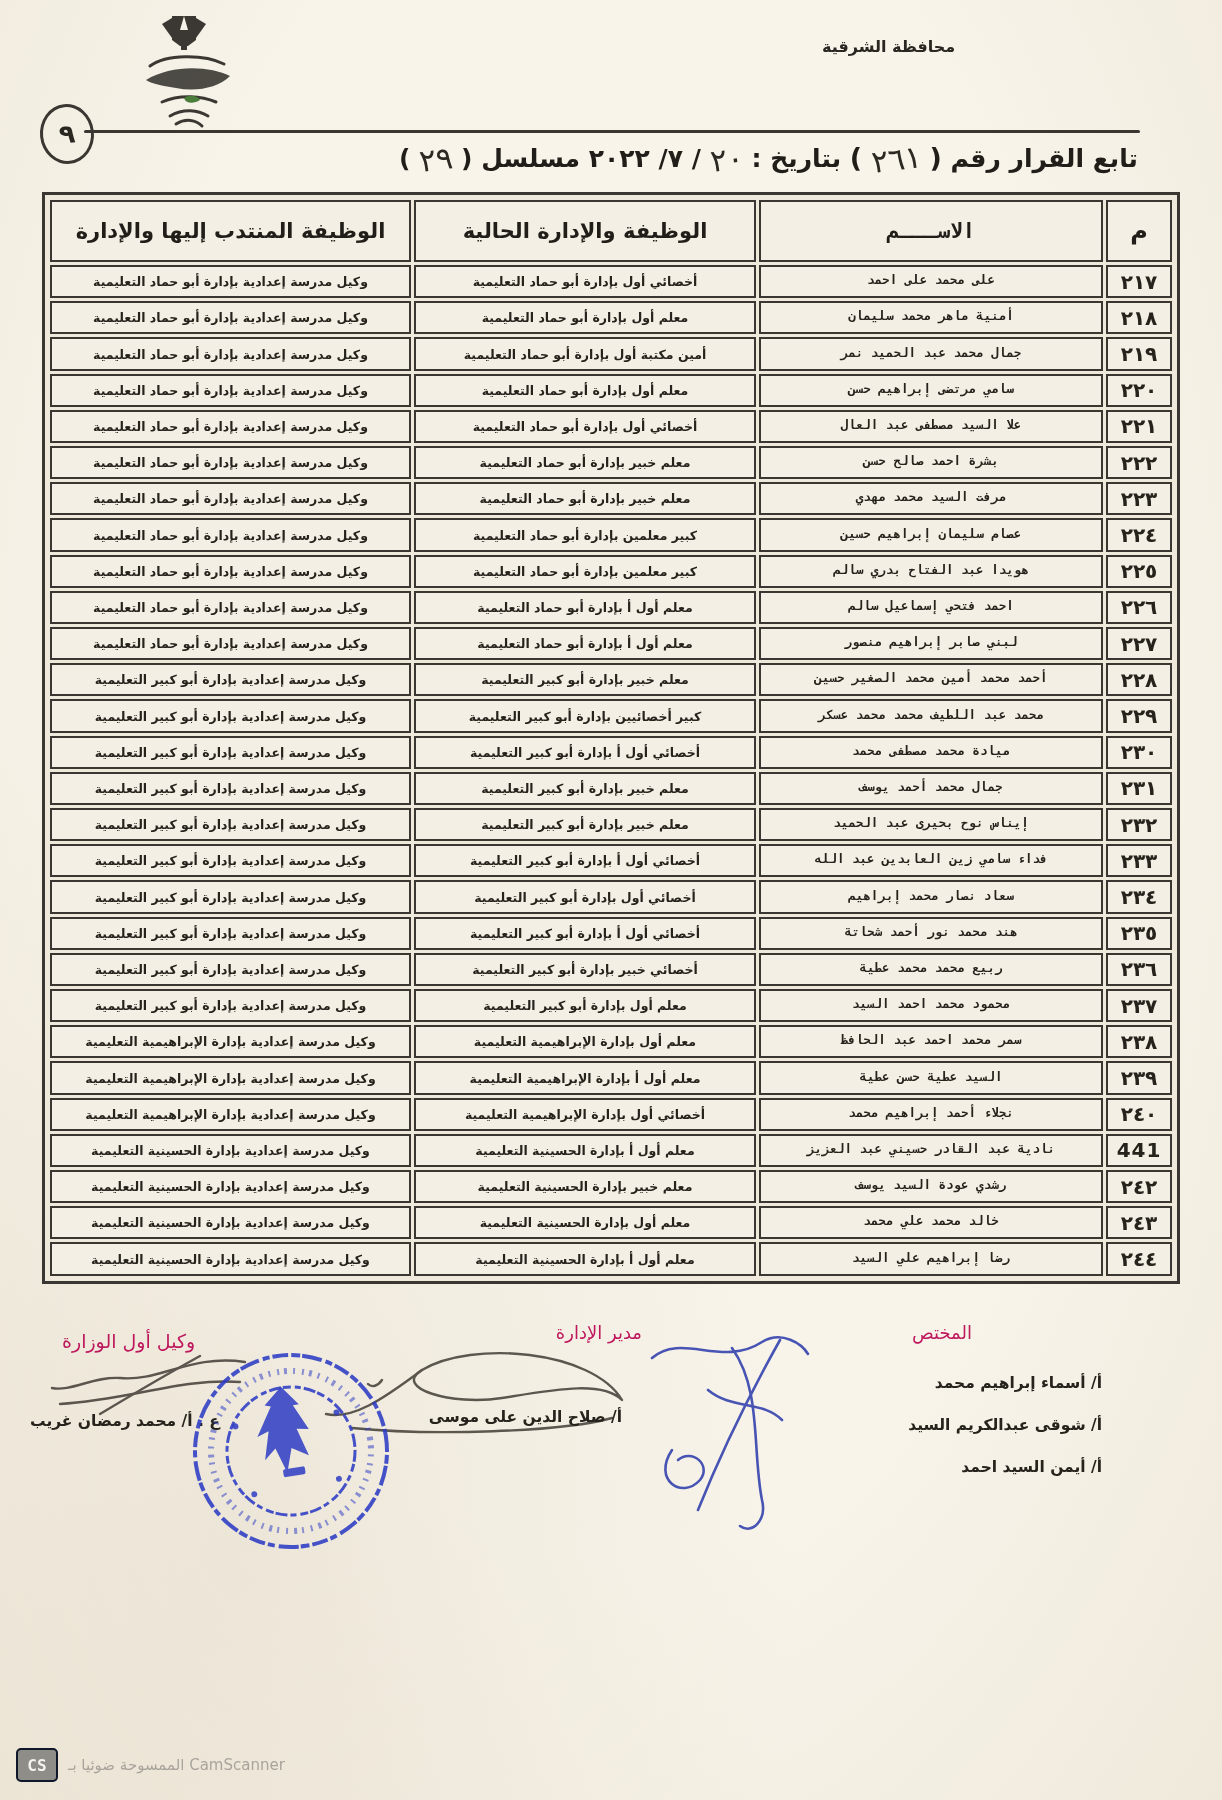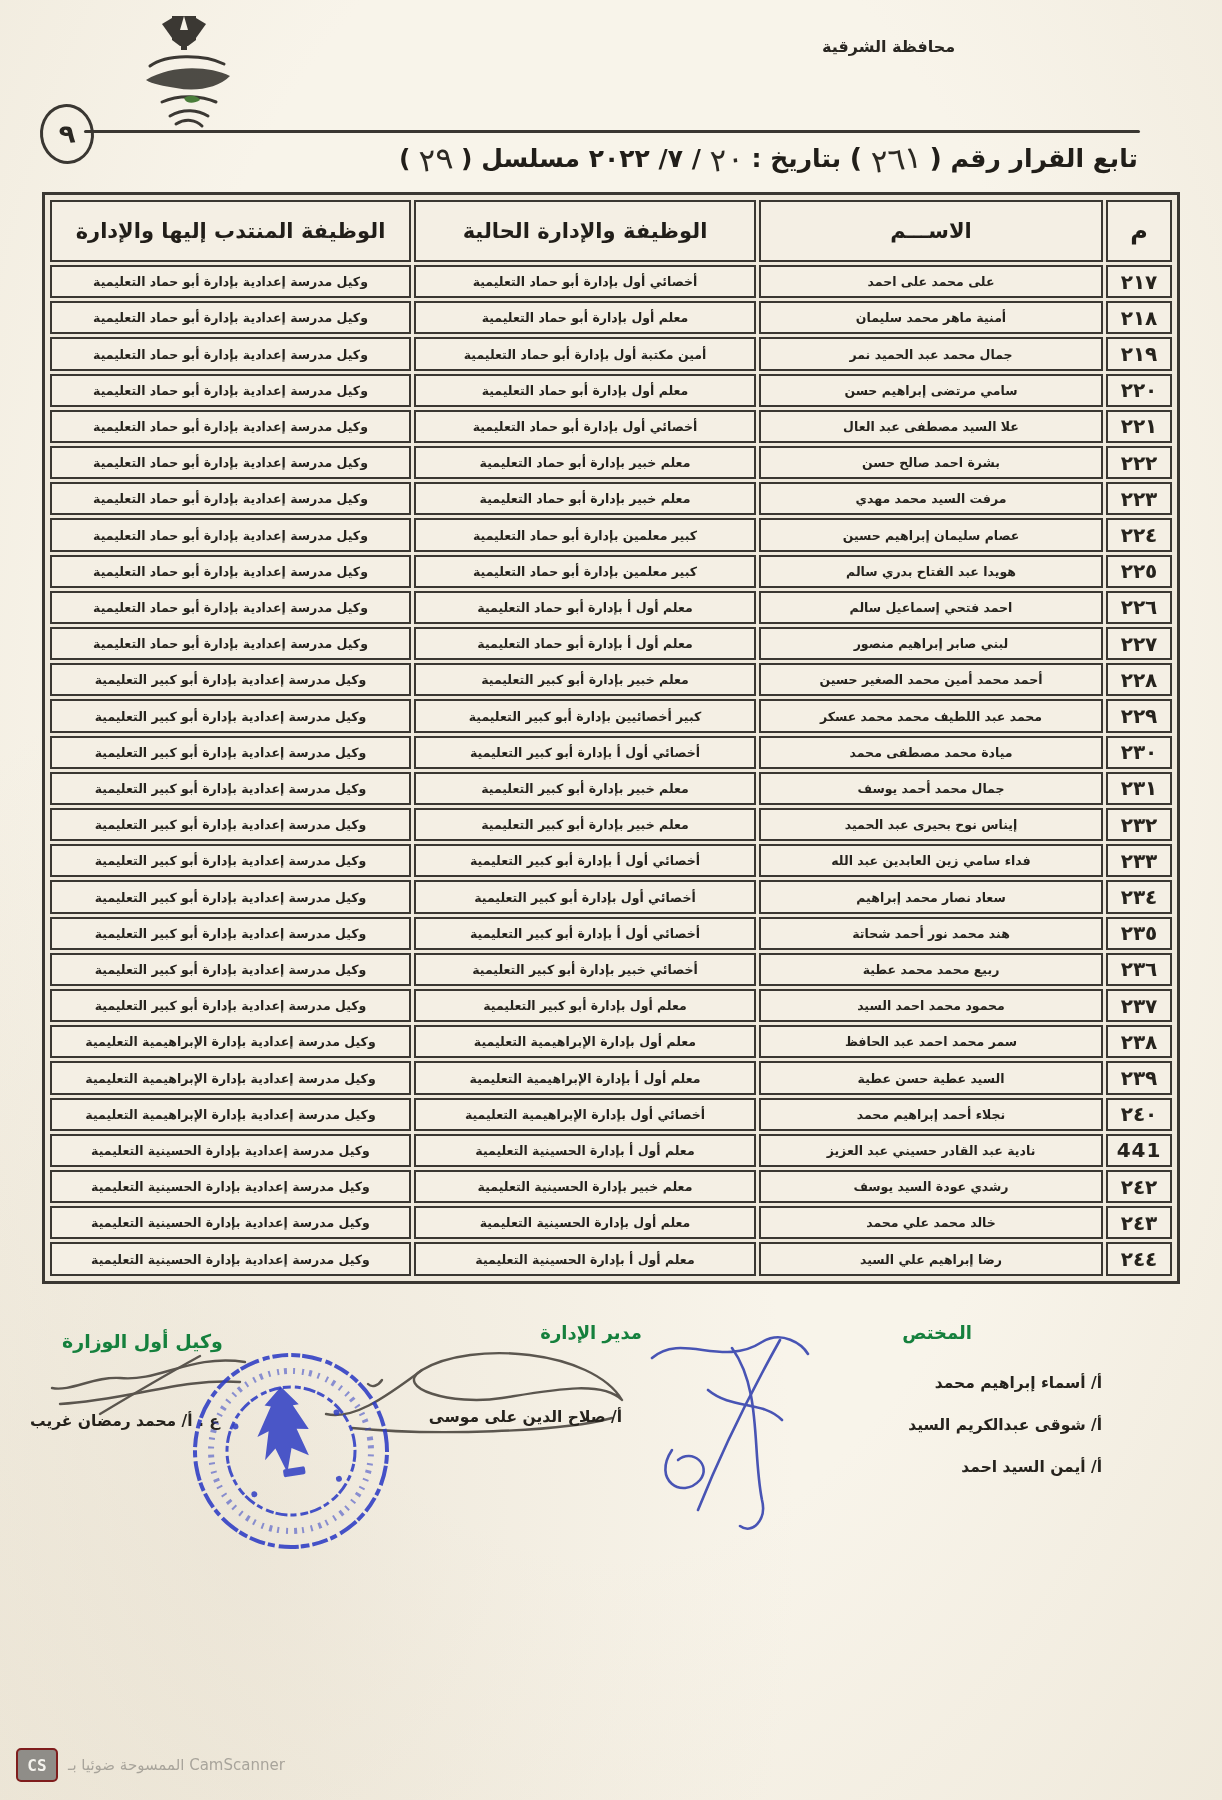--- a/index.html
+++ b/index.html
@@ -28,39 +28,39 @@
   .paren{font-size:27px;}
   
   .doc-table-wrap{top:192px;right:42px;left:42px;height:1082px;border:3px solid #3a3732;background:#efe9dc;padding:2px;}
   table.doc{
     width:100%;height:100%;border-collapse:separate;border-spacing:3px;table-layout:fixed;
   }
   table.doc th,table.doc td{
     border:2px solid #3a3732;background:#f4efe4;vertical-align:middle;padding:1px 6px;overflow:hidden;
   }
   th.c-serial,td.c-serial{width:50px;}
-  th.c-name,td.c-name{width:328px;}
+  th.c-name,td.c-name{width:328px;font-family:Liberation Mono, monospace;}
   th.c-cur,td.c-cur{width:326px;}
   table.doc thead th{font-size:21px;font-weight:bold;color:#211e19;height:56px;text-align:center;}
   table.doc thead th.c-serial{font-size:24px;}
   td{font-size:12.5px;font-weight:bold;color:#26231d;line-height:1.2;}
   td.c-serial{font-size:20px;font-weight:700;text-align:center;transform-origin:center;letter-spacing:1px;}
   td.c-name{text-align:center;padding-right:10px;}
   td.c-cur,td.c-sec{text-align:center;}
   
-  .sig-title{font-weight:bold;font-size:18px;color:#15803d;}
+  .sig-title{font-weight:normal;font-size:18px;color:#be185d;}
   .sig-name{font-weight:bold;font-size:15.5px;color:#26231d;white-space:nowrap;}
   .f-right-title{top:1322px;right:250px;}
   .f-right-names{top:1362px;right:120px;text-align:right;line-height:42px;}
   .f-mid-title{top:1322px;right:580px;}
   .f-mid-name{top:1408px;right:600px;}
   .f-left-title{top:1330px;left:62px;font-size:19px;}
   .f-left-name{top:1412px;left:30px;}
   .watermark{top:1748px;left:16px;display:flex;align-items:center;gap:10px;direction:ltr;}
-  .cs-badge{width:38px;height:30px;background:#8f8d88;border:2px solid #7f1d1d;border-radius:5px;color:#f5f3ee;
+  .cs-badge{width:38px;height:30px;background:#8f8d88;border:2px solid #0f172a;border-radius:5px;color:#f5f3ee;
     font-weight:bold;font-size:16px;display:flex;align-items:center;justify-content:center;font-family:"DejaVu Sans Mono",monospace;}
   .wm-text{color:#a8a49b;font-size:15px;}
 </style>
 </head>
 <body>
 
 <svg class="abs" style="top:14px;left:132px;" width="112" height="122" viewBox="0 0 112 122">
   <g fill="#3b3833">
     <polygon points="40,2 52,2 48,16 56,16 52,2 64,2 64,26 56,32 48,32 40,26"></polygon>
     <polygon points="40,4 30,10 40,24"></polygon>

